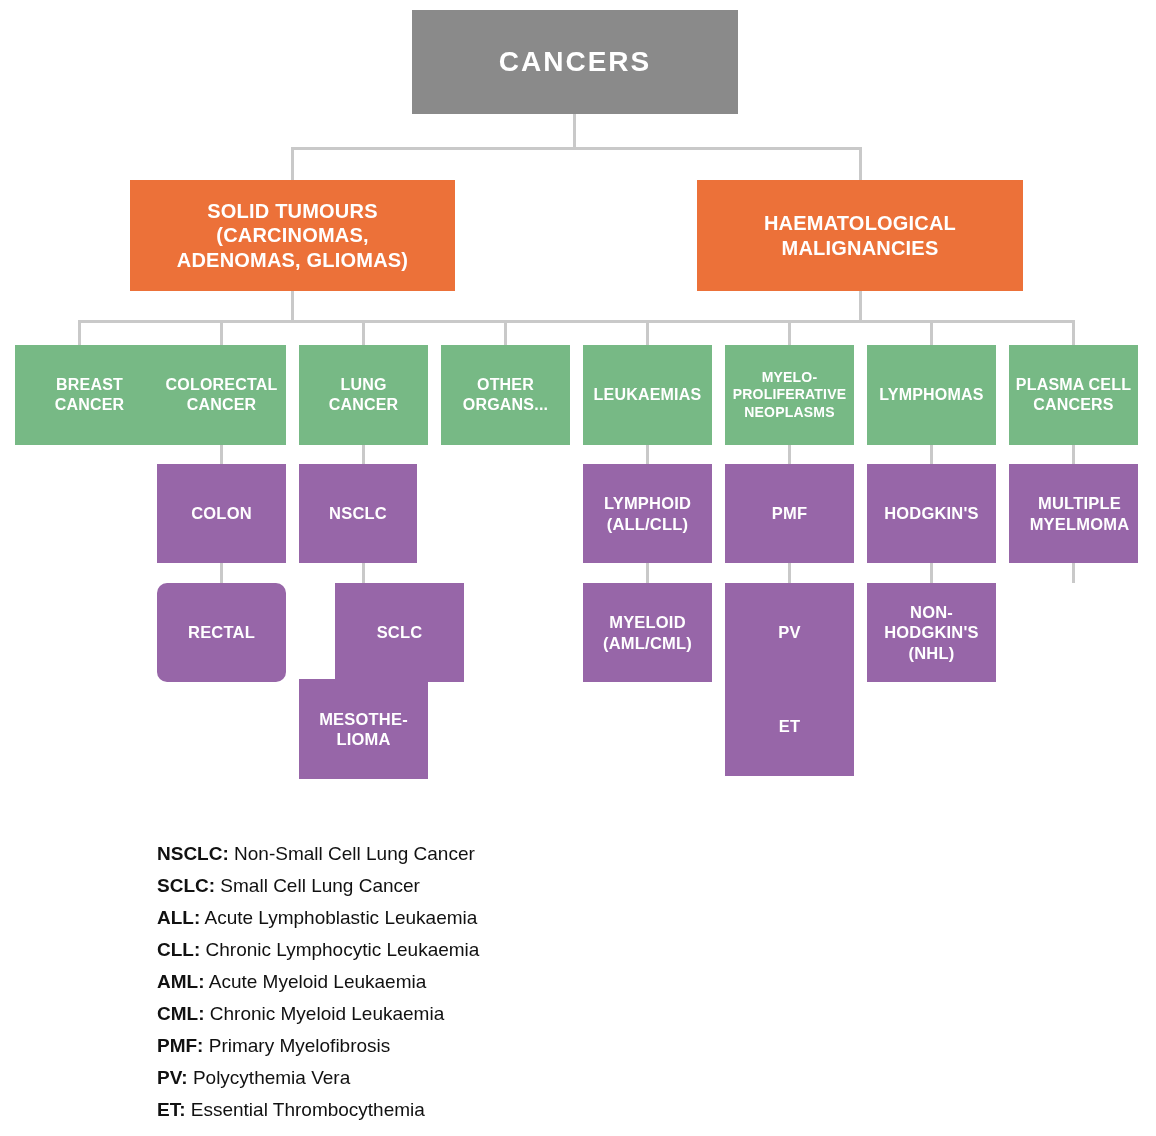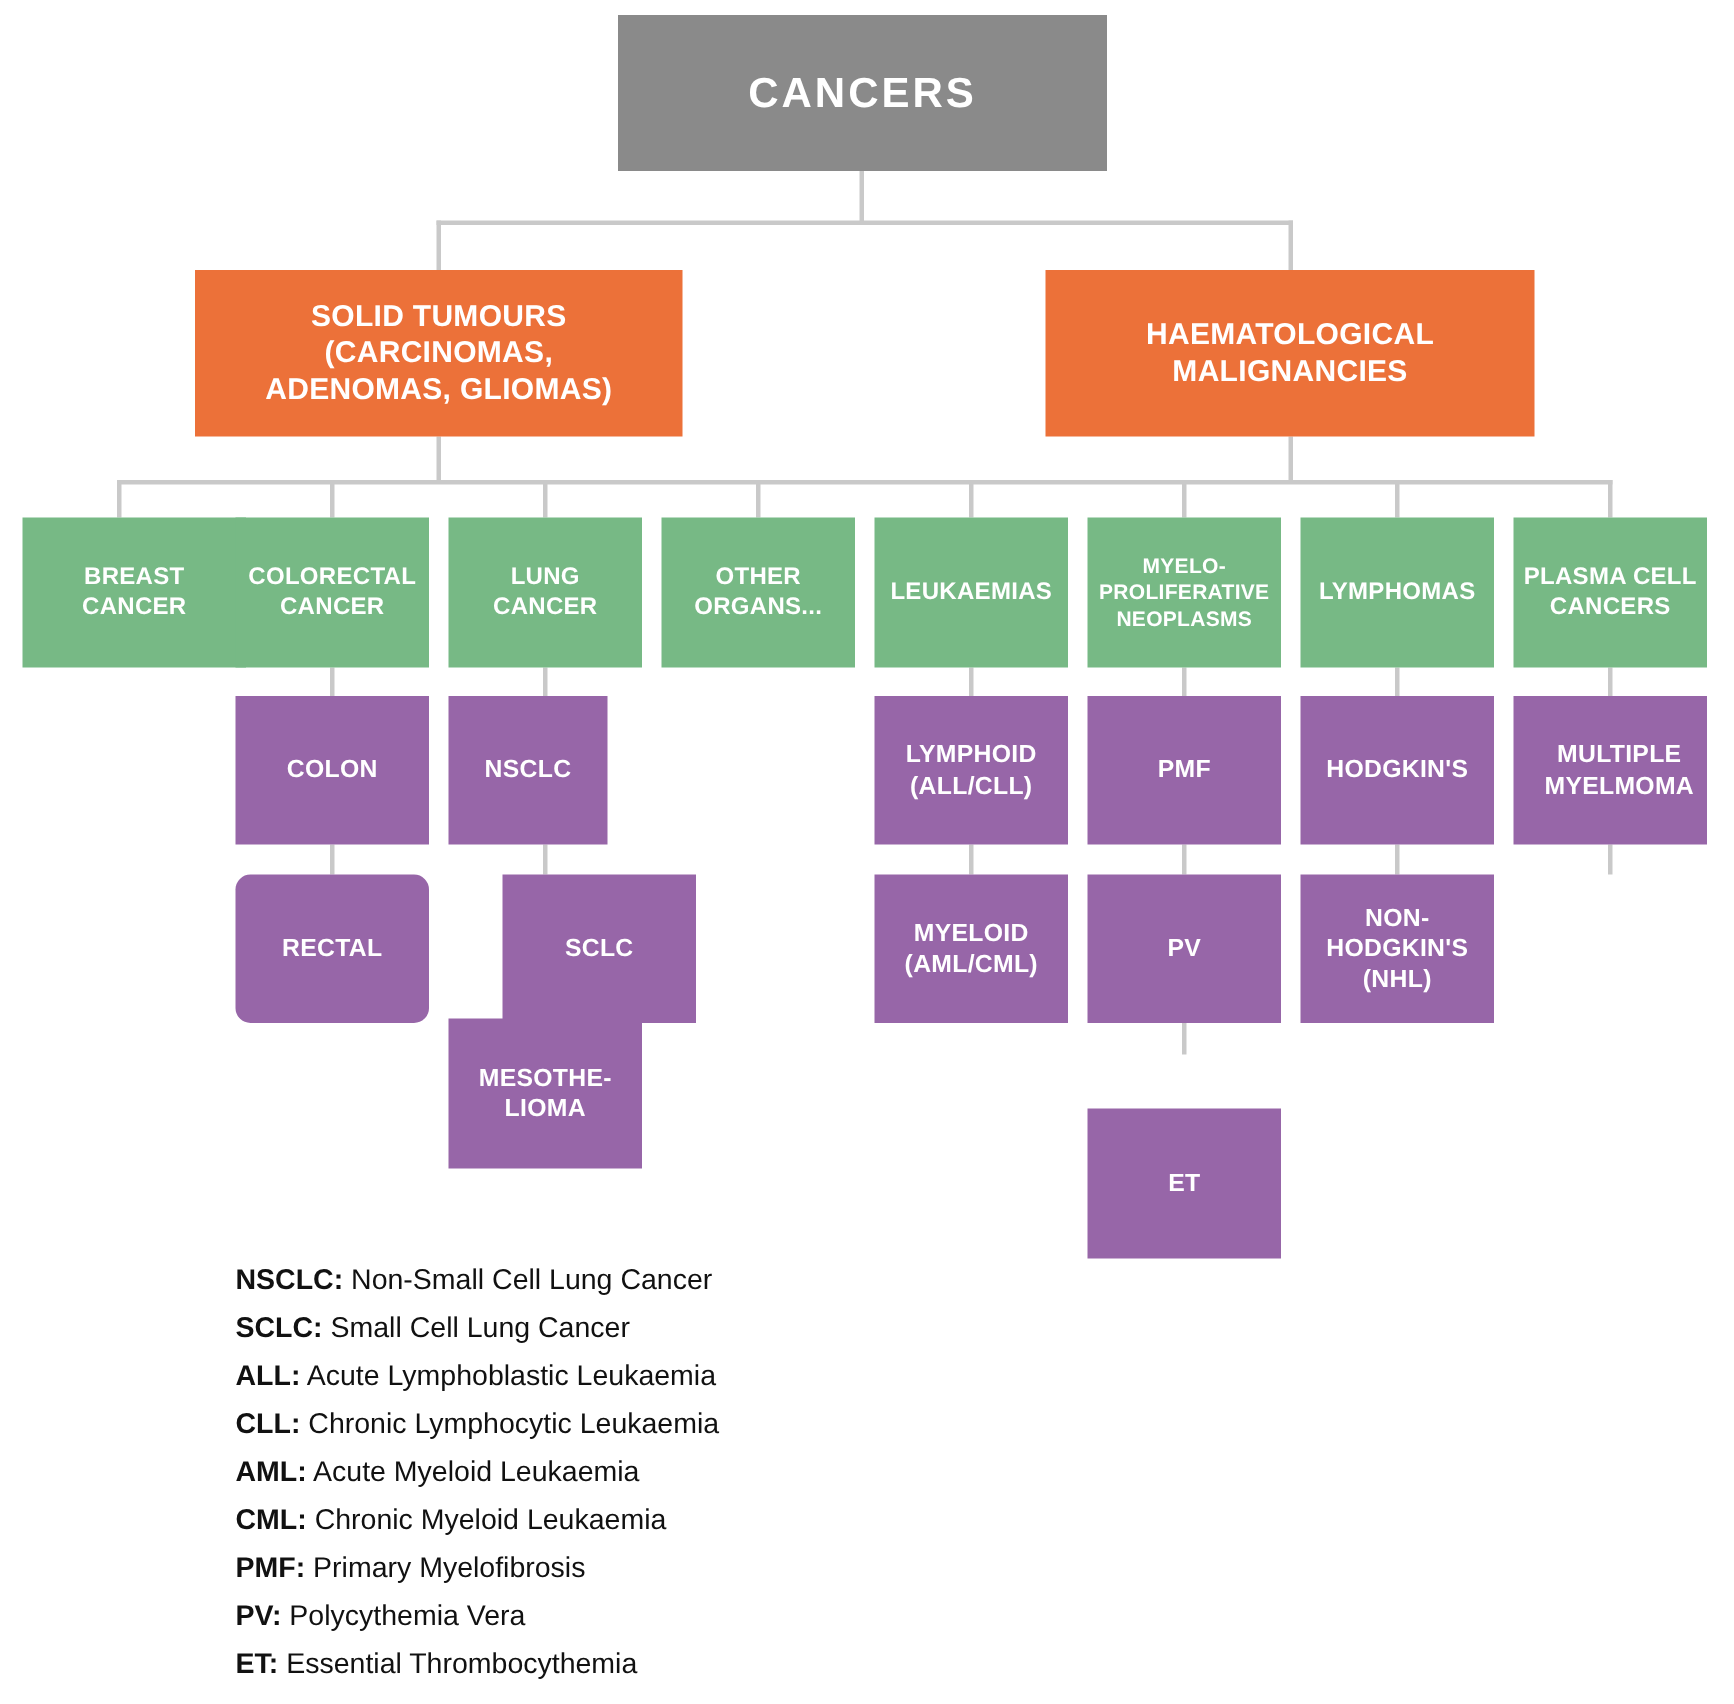--- a/index.html
+++ b/index.html
@@ -116,40 +116,40 @@
 ORGANS...</div>
   <div class="box category-box" style="left:583px; top:345px; width:129px; height:100px;">LEUKAEMIAS</div>
   <div class="box category-box small-text" style="left:725px; top:345px; width:129px; height:100px;">MYELO-
 PROLIFERATIVE
 NEOPLASMS</div>
   <div class="box category-box" style="left:867px; top:345px; width:129px; height:100px;">LYMPHOMAS</div>
   <div class="box category-box" style="left:1009px; top:345px; width:129px; height:100px;">PLASMA CELL
 CANCERS</div>
 
   <div class="box subtype-box" style="left:157px; top:464px; width:129px; height:99px;">COLON</div>
-  <div class="box subtype-box" style="left:299px; top:464px; width:106px; height:99px;">NSCLC</div>
+  <div class="box subtype-box" style="left:299px; top:464px; width:118px; height:99px;">NSCLC</div>
   <div class="box subtype-box" style="left:583px; top:464px; width:129px; height:99px;">LYMPHOID
 (ALL/CLL)</div>
   <div class="box subtype-box" style="left:725px; top:464px; width:129px; height:99px;">PMF</div>
   <div class="box subtype-box" style="left:867px; top:464px; width:129px; height:99px;">HODGKIN'S</div>
   <div class="box subtype-box" style="left:1009px; top:464px; width:129px; height:99px;padding-left:16px;">MULTIPLE
 MYELMOMA</div>
 
   <div class="box subtype-box" style="left:157px; top:583px; width:129px; height:99px;border-radius:10px;">RECTAL</div>
   <div class="box subtype-box" style="left:299px; top:583px; width:129px; height:99px;margin-left:36px;">SCLC</div>
   <div class="box subtype-box" style="left:583px; top:583px; width:129px; height:99px;">MYELOID
 (AML/CML)</div>
   <div class="box subtype-box" style="left:725px; top:583px; width:129px; height:99px;">PV</div>
   <div class="box subtype-box" style="left:867px; top:583px; width:129px; height:99px;">NON-
 HODGKIN'S
 (NHL)</div>
 
   <div class="box subtype-box" style="left:299px; top:679px; width:129px; height:100px;">MESOTHE-
 LIOMA</div>
-  <div class="box subtype-box" style="left:725px; top:739px; width:129px; height:100px;">ET</div>
+  <div class="box subtype-box" style="left:725px; top:676px; width:129px; height:100px;">ET</div>
 
   <div class="legend">
     <div class="legend-row"><span class="legend-abbr">NSCLC:</span><span> Non-Small Cell Lung Cancer</span></div>
     <div class="legend-row"><span class="legend-abbr">SCLC:</span><span> Small Cell Lung Cancer</span></div>
     <div class="legend-row"><span class="legend-abbr">ALL:</span><span> Acute Lymphoblastic Leukaemia</span></div>
     <div class="legend-row"><span class="legend-abbr">CLL:</span><span> Chronic Lymphocytic Leukaemia</span></div>
     <div class="legend-row"><span class="legend-abbr">AML:</span><span> Acute Myeloid Leukaemia</span></div>
     <div class="legend-row"><span class="legend-abbr">CML:</span><span> Chronic Myeloid Leukaemia</span></div>
     <div class="legend-row"><span class="legend-abbr">PMF:</span><span> Primary Myelofibrosis</span></div>
     <div class="legend-row"><span class="legend-abbr">PV:</span><span> Polycythemia Vera</span></div>

